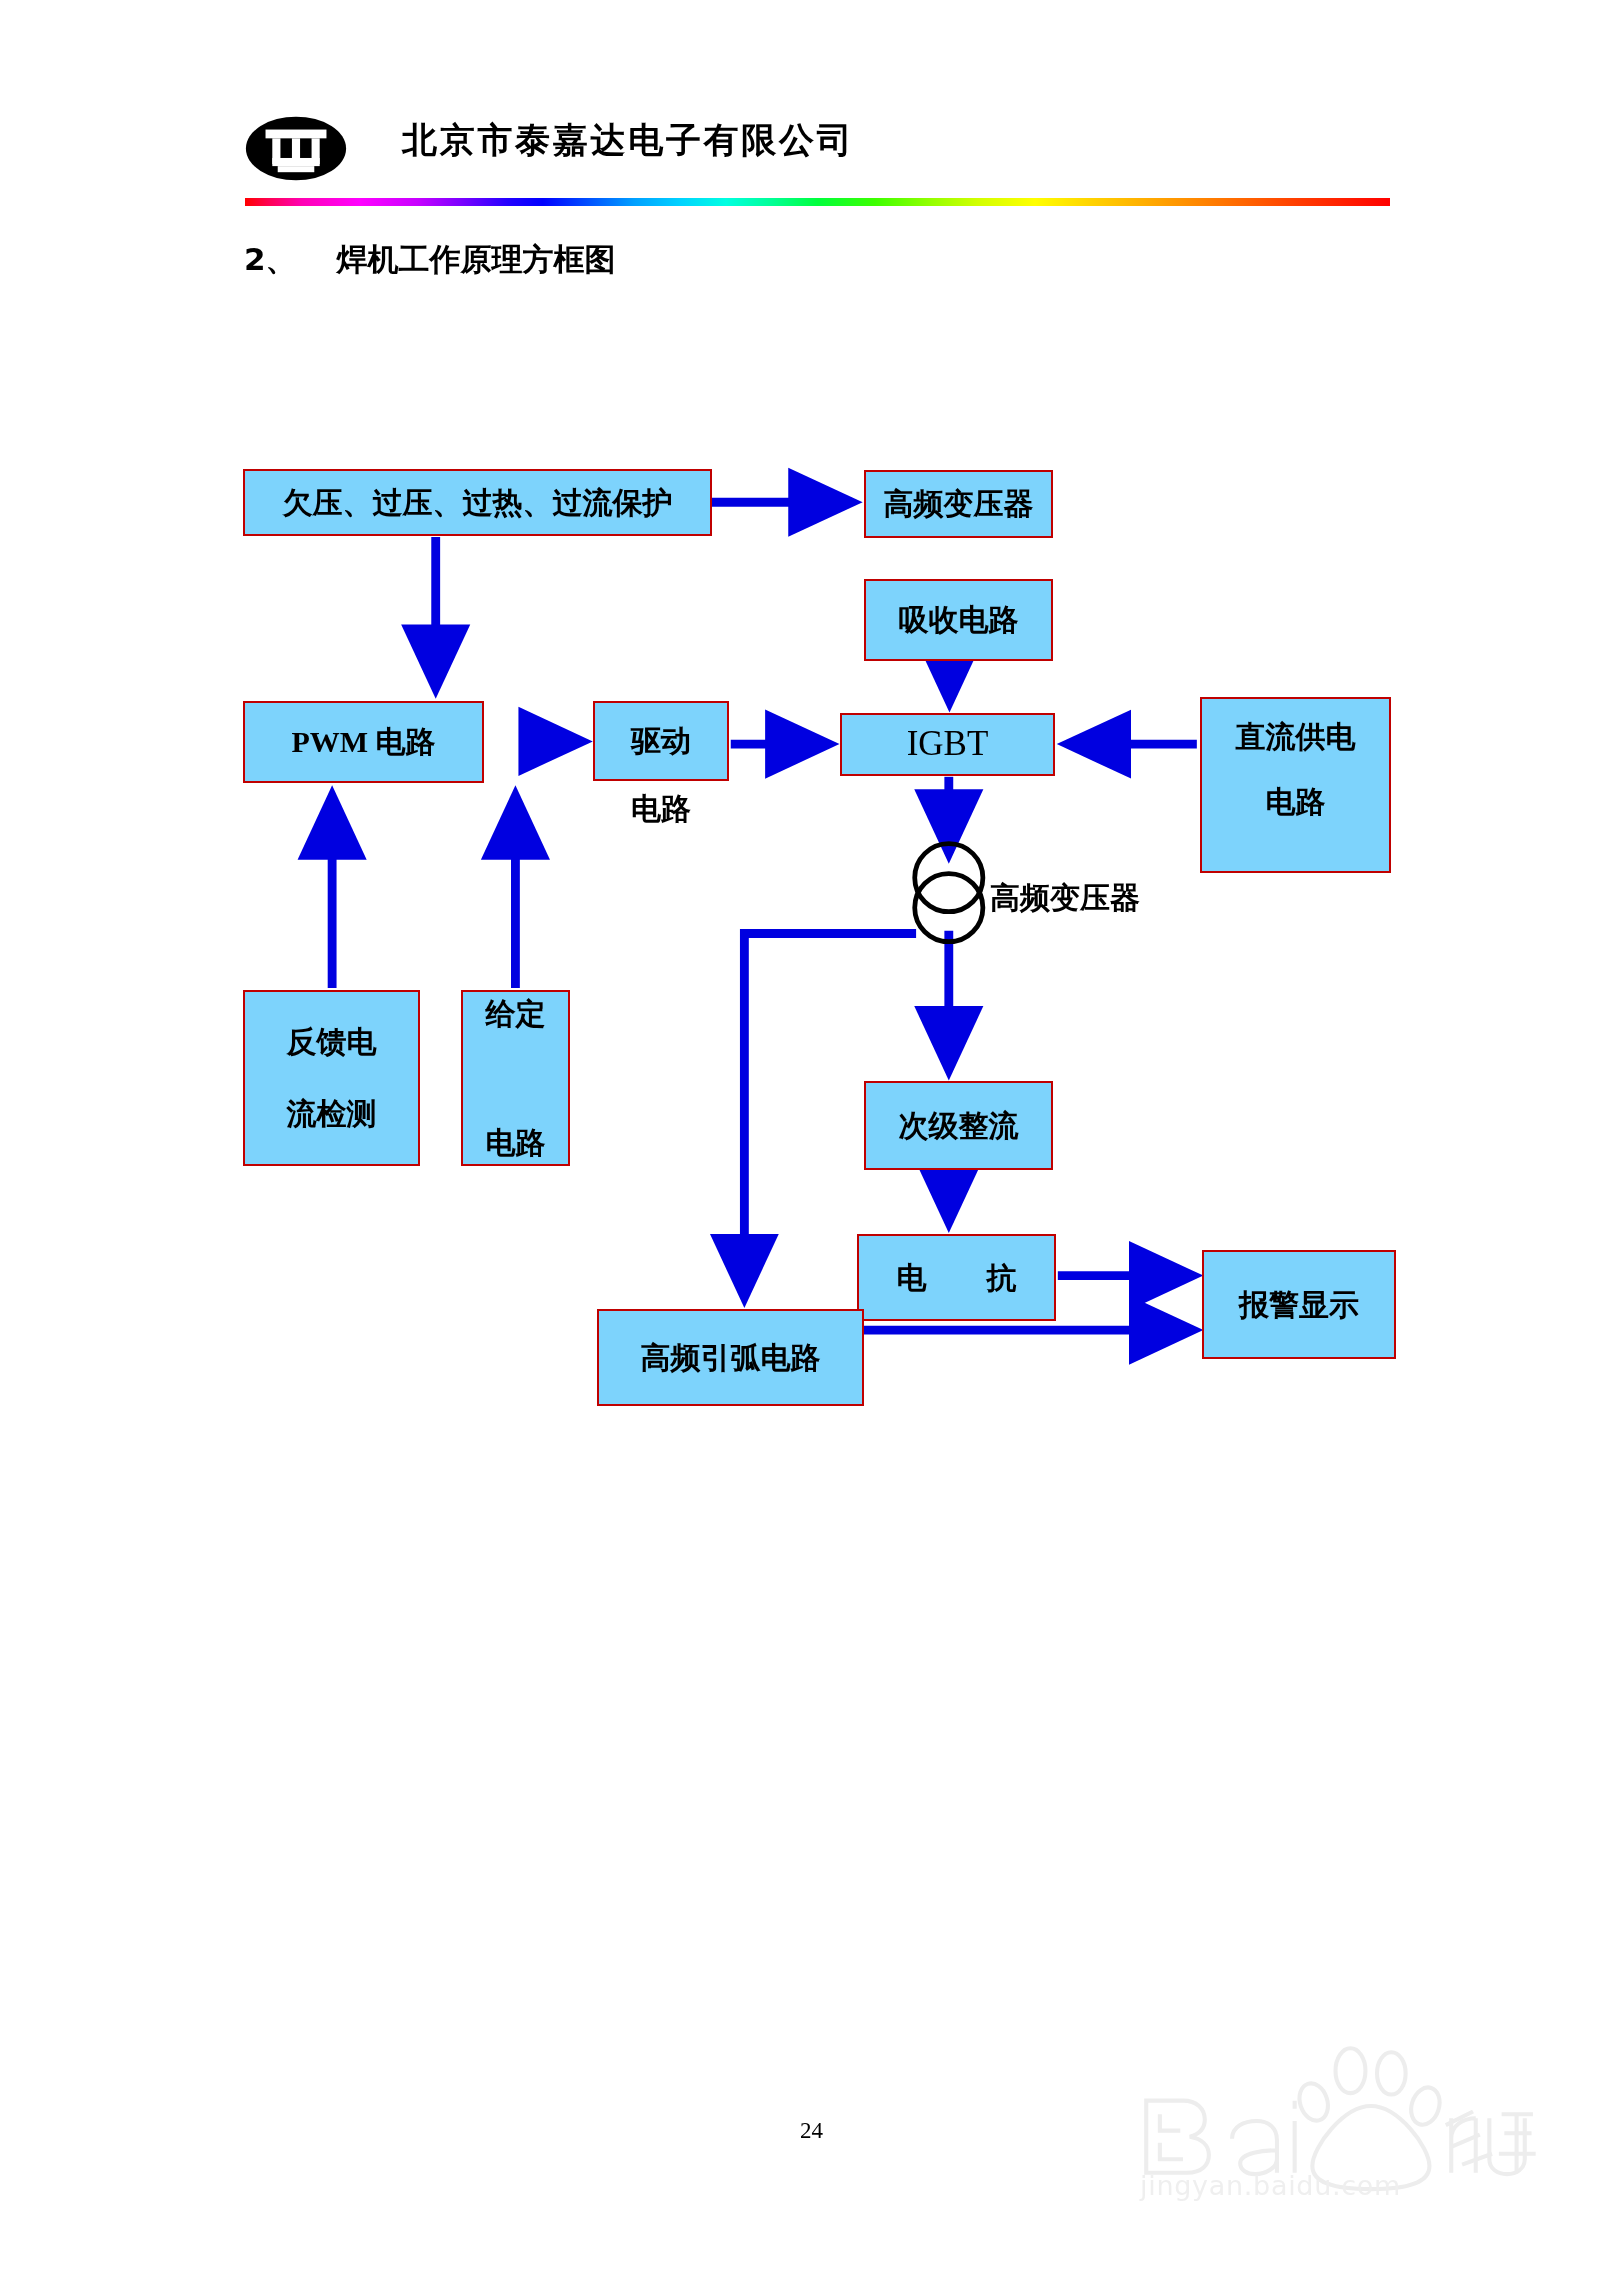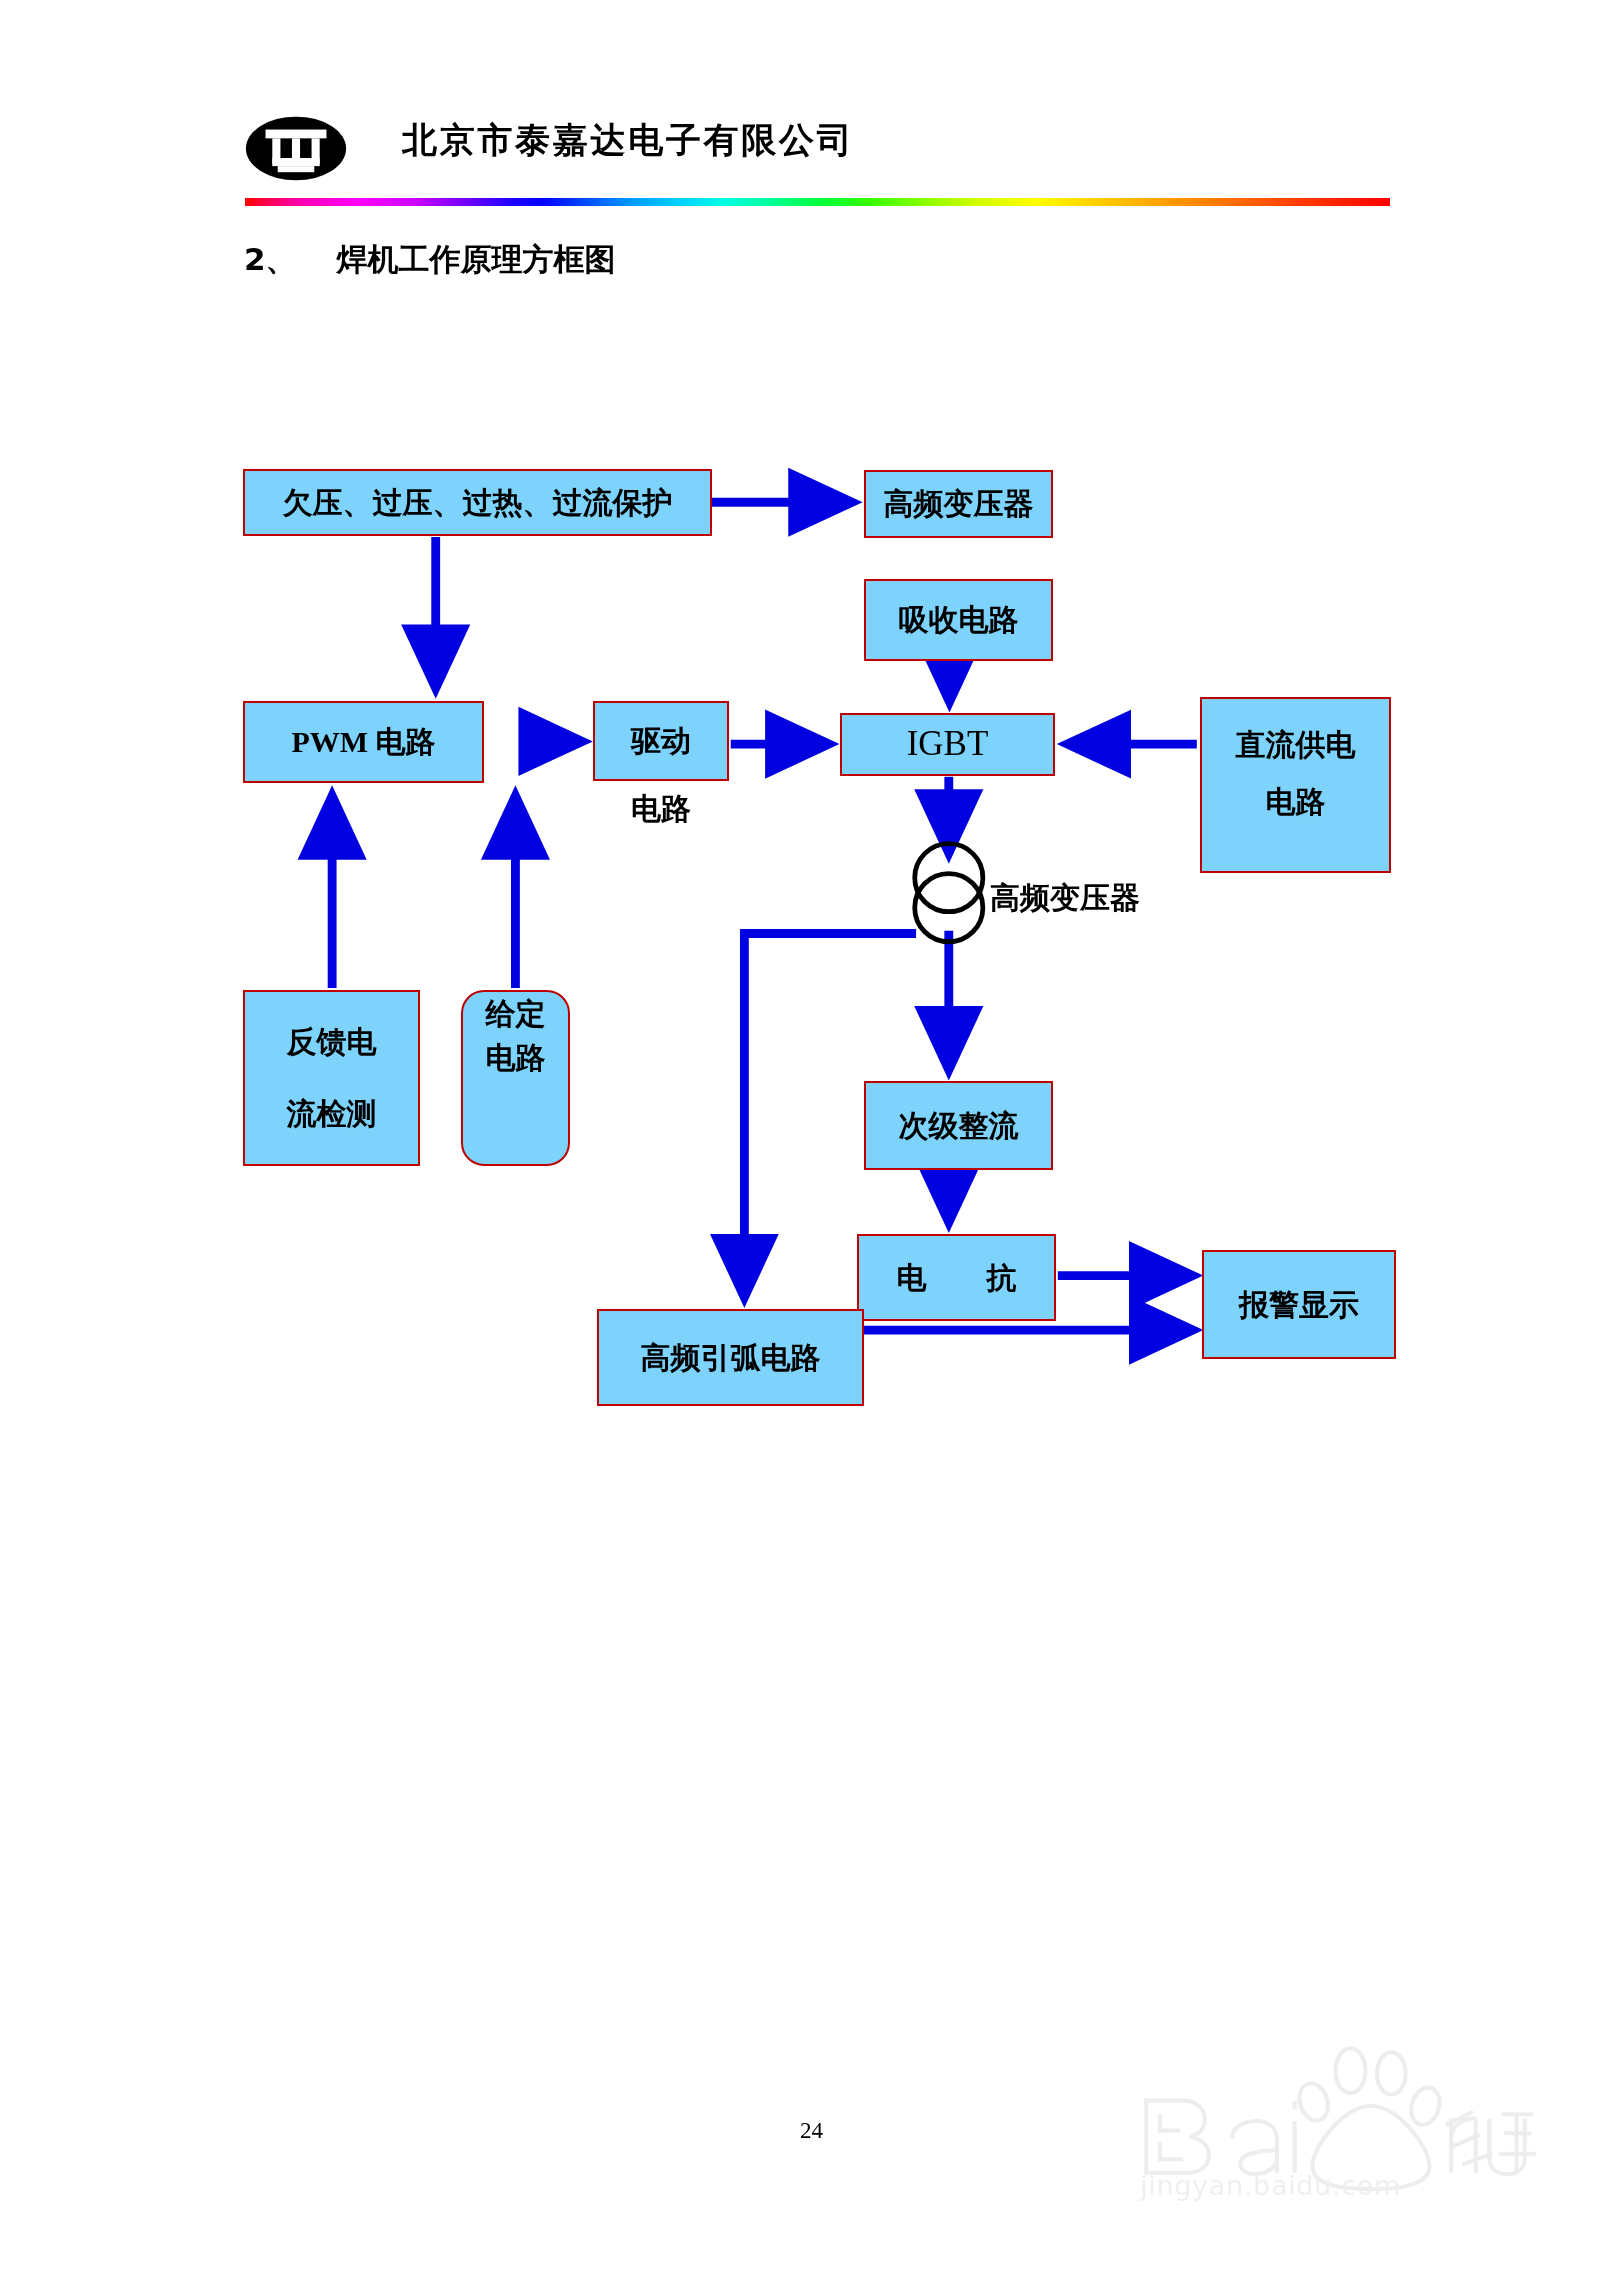--- a/index.html
+++ b/index.html
@@ -243,31 +243,31 @@
 
     <div class="node" style="left:593px; top:701px; width:136px; height:80px; font-size:30px;">
       <span>驱动</span>
     </div>
     <div class="overflow-label" style="left:593px; top:789px; width:136px; font-size:30px;">电路</div>
 
     <div class="node" style="left:840px; top:713px; width:215px; height:63px; font-size:35px; font-family:'Liberation Serif','DejaVu Serif',serif; font-weight:normal;">
       <span>IGBT</span>
     </div>
 
-    <div class="node" style="left:1200px; top:697px; width:191px; height:176px; font-size:30px; justify-content:flex-start; padding-top:24px;">
+    <div class="node" style="left:1200px; top:697px; width:191px; height:176px; font-size:30px; justify-content:flex-start; padding-top:16px;">
       <span>直流供电</span>
     </div>
     <div class="overflow-label" style="left:1200px; top:782px; width:191px; font-size:30px;">电路</div>
 
     <div class="node" style="left:243px; top:990px; width:177px; height:176px; font-size:30px; justify-content:space-evenly;">
       <span>反馈电</span>
       <span class="line2">流检测</span>
     </div>
 
-    <div class="node" style="left:461px; top:990px; width:109px; height:176px; font-size:30px; justify-content:flex-start;border-radius:23px;">
+    <div class="node" style="left:461px; top:990px; width:109px; height:176px; font-size:30px; justify-content:space-between;">
       <span>给定</span>
       <span class="line2">电路</span>
     </div>
 
     <div class="node" style="left:864px; top:1081px; width:189px; height:89px; font-size:30px;">
       <span>次级整流</span>
     </div>
 
     <div class="node" style="left:857px; top:1234px; width:199px; height:87px; font-size:30px;">
       <span>电　　抗</span>

